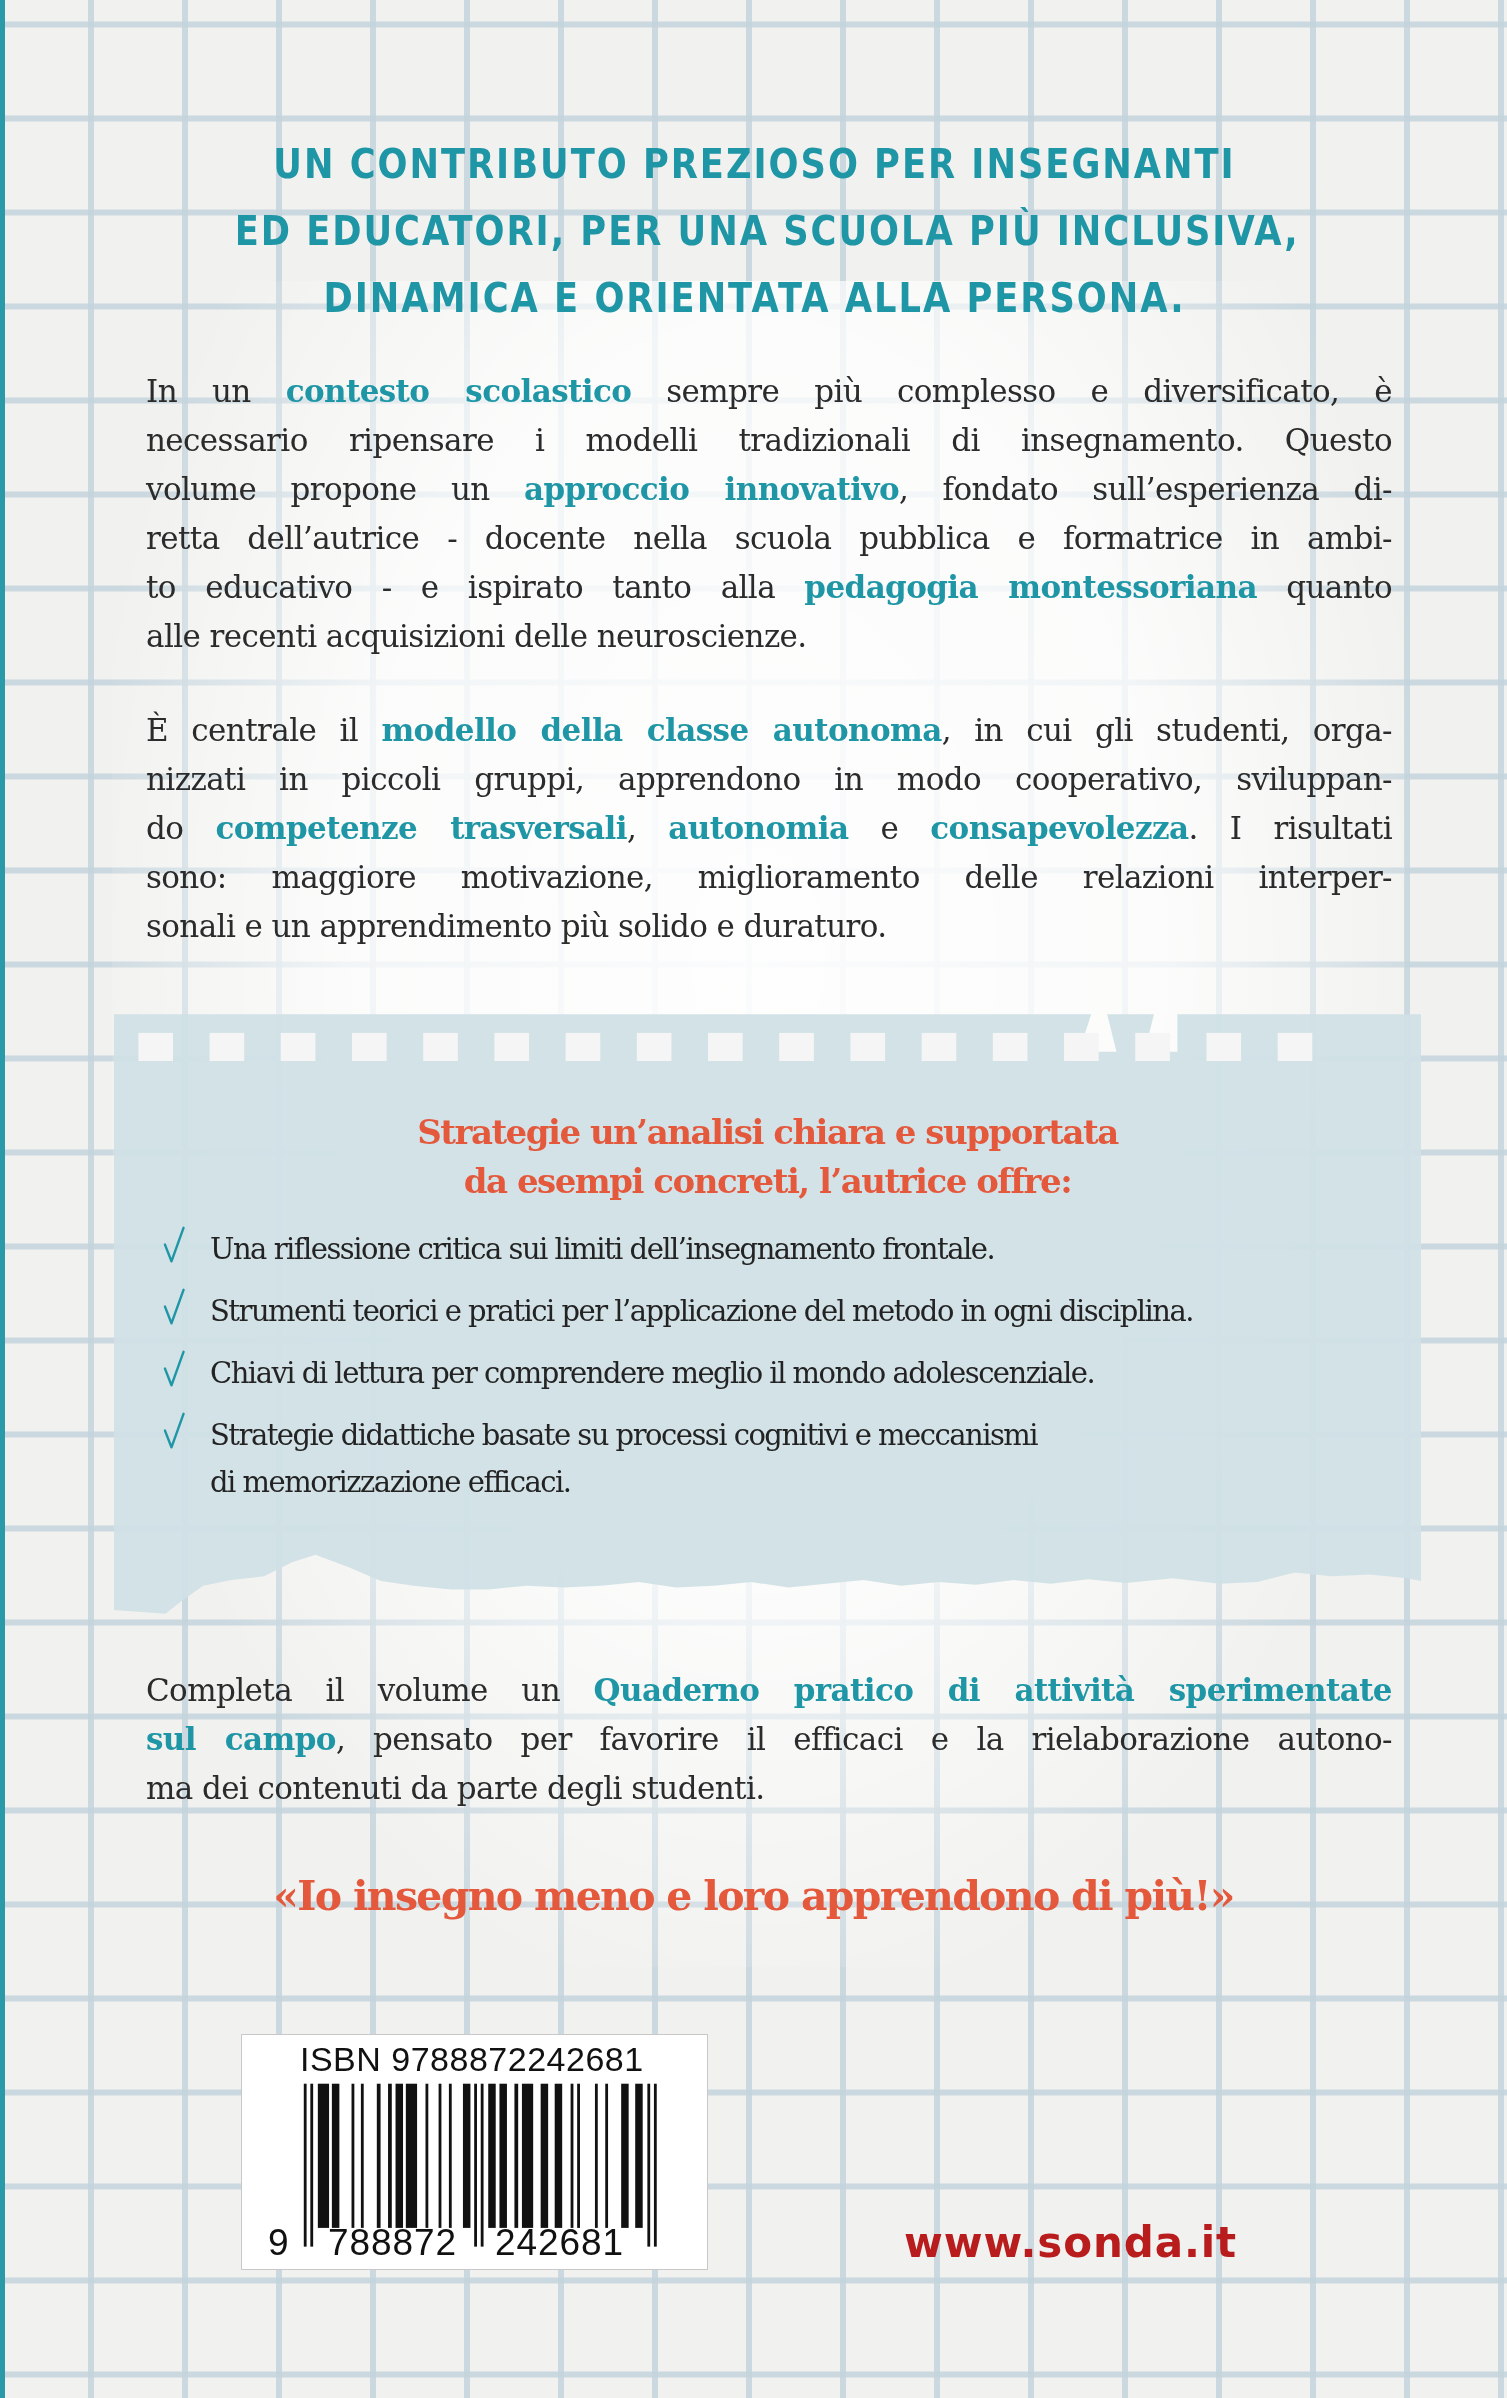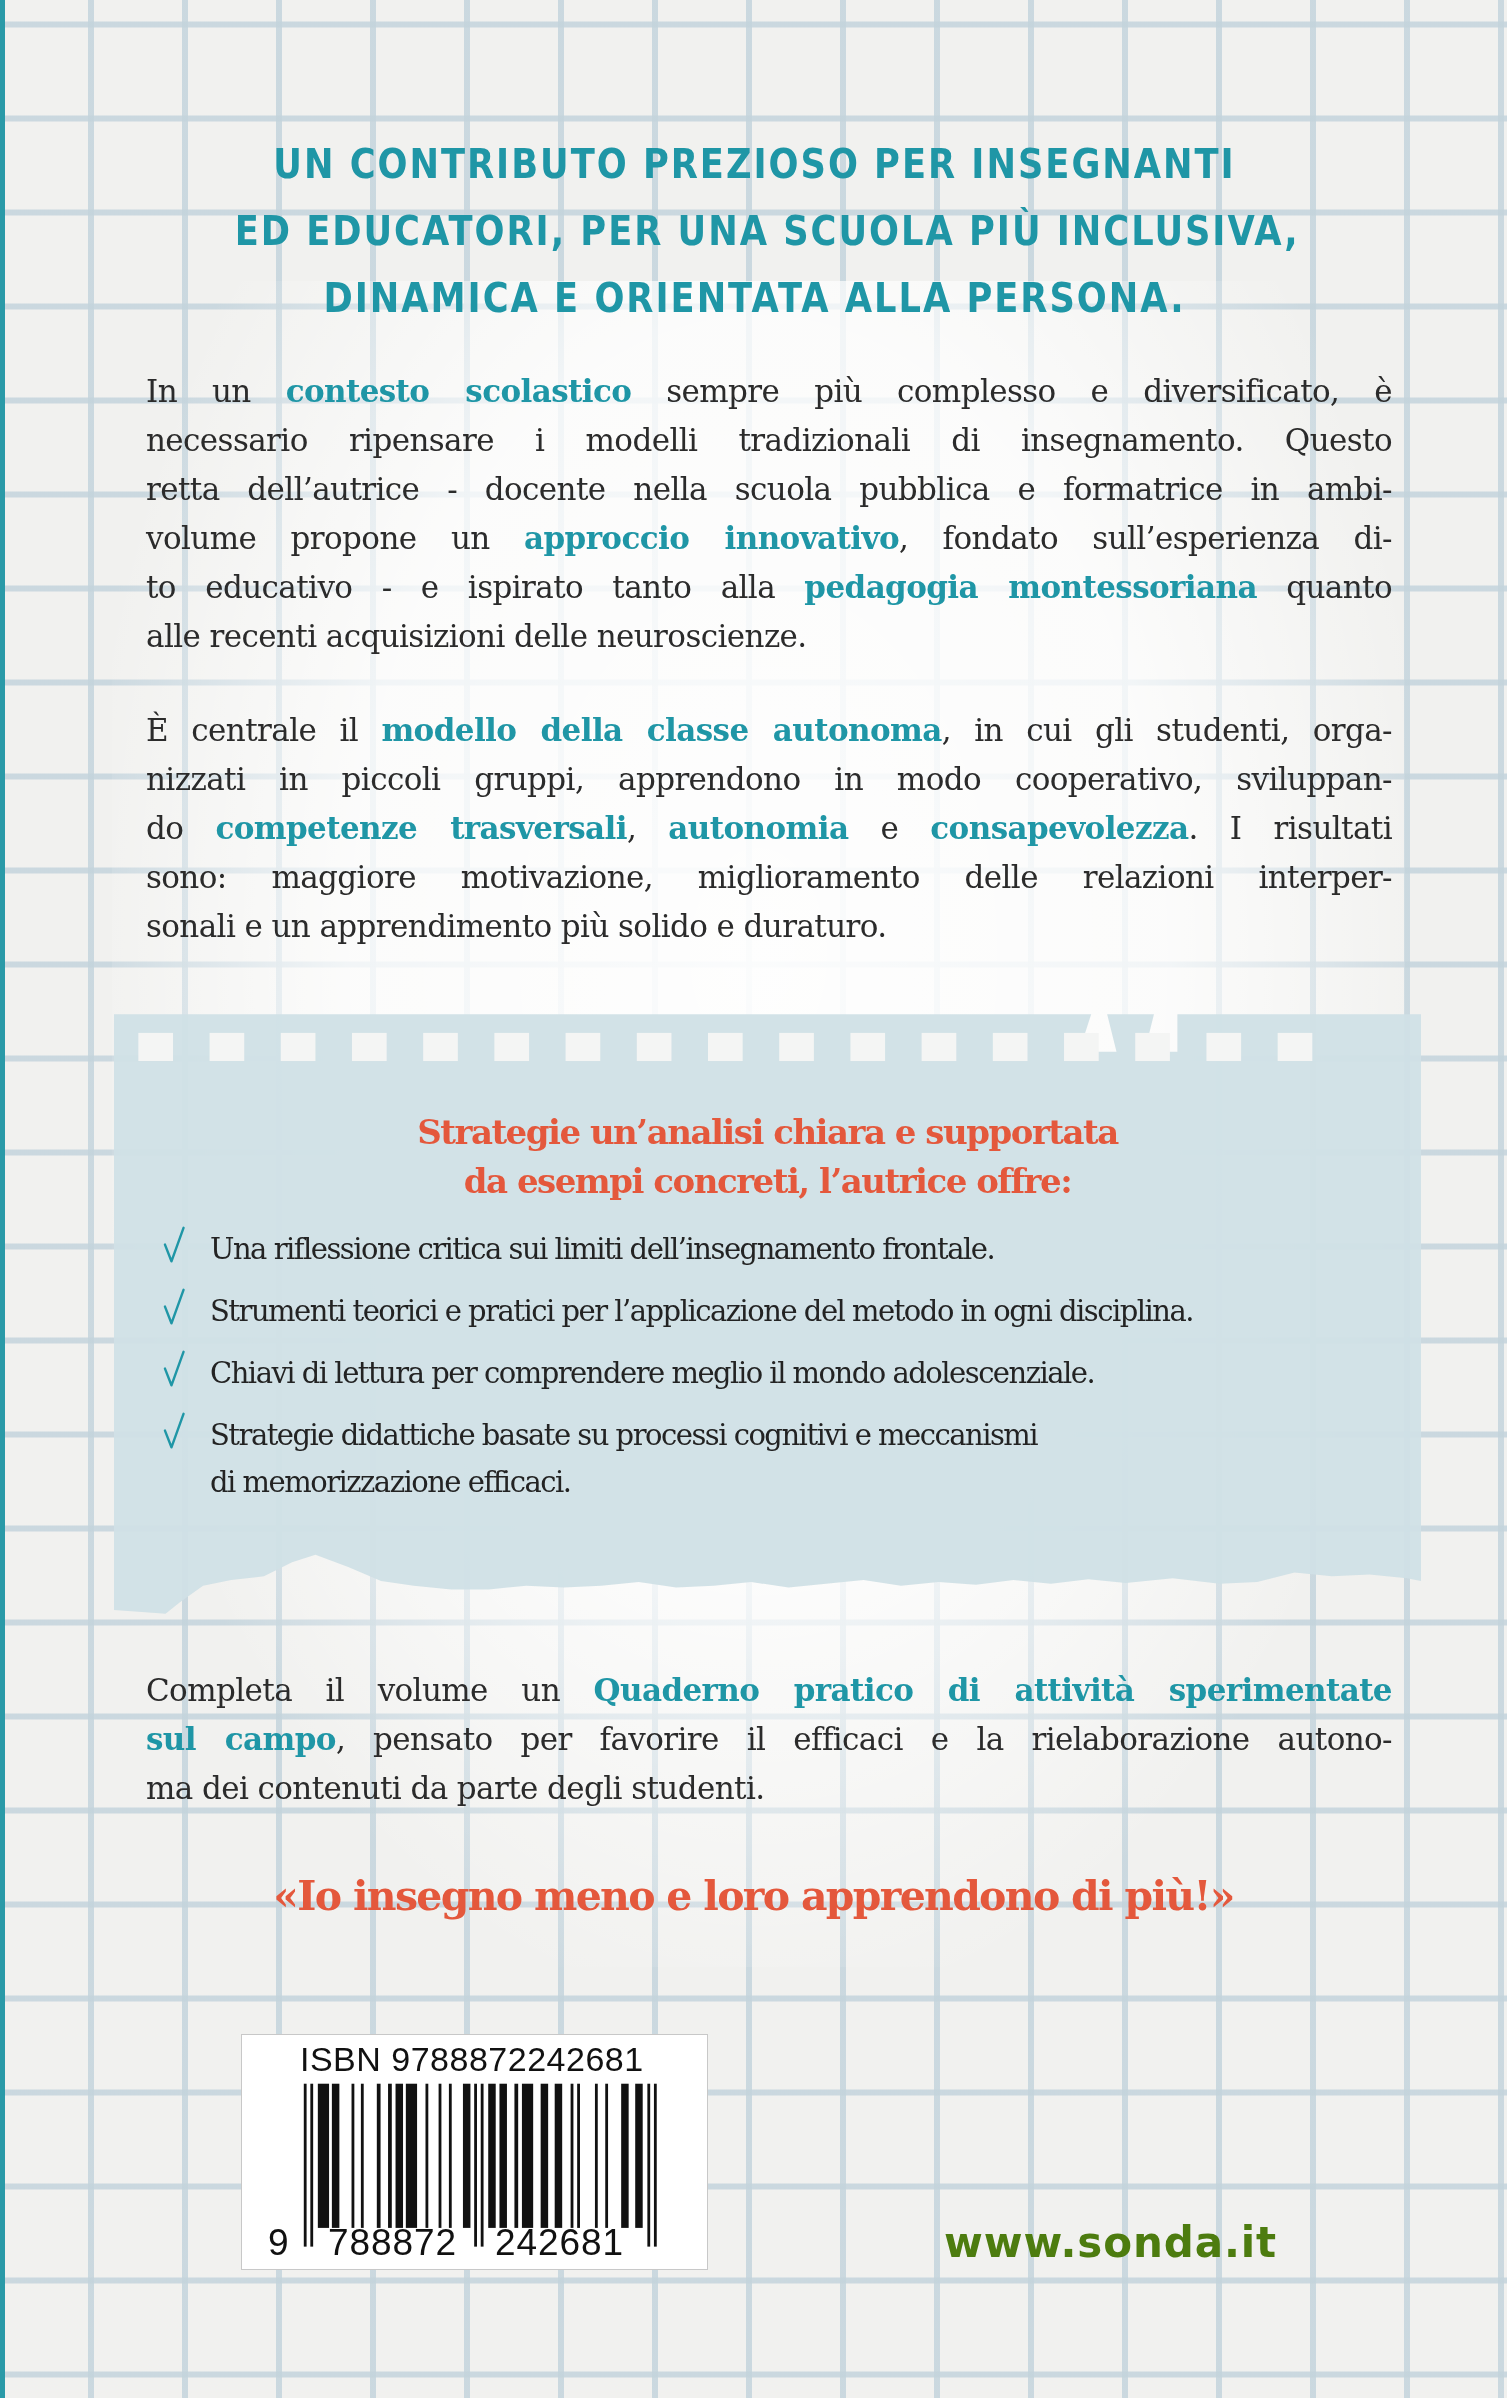--- a/index.html
+++ b/index.html
@@ -72,42 +72,42 @@
     .isbn-text {
       position: absolute; left: 58px; top: 5.6px; font-family: "Liberation Sans", sans-serif;
       font-size: 34px; line-height: 37px; color: #111; letter-spacing: 0.5px;
     }
     .bars { position: absolute; left: 0; top: 0; }
     .digit {
       position: absolute; font-family: "Liberation Sans", sans-serif; color: #111;
       font-size: 37px; line-height: 37px; top: 189px; letter-spacing: 0.9px;
     }
     .website {
-      position: absolute; left: 944px; top: 2215px;
-      font-family: "DejaVu Sans", sans-serif; font-weight: bold; color: #4d7c0f;
+      position: absolute; left: 904px; top: 2215px;
+      font-family: "DejaVu Sans", sans-serif; font-weight: bold; color: #b91c1c;
       font-size: 42px; line-height: 56px; letter-spacing: 0.9px;
     }
   </style>
 </head>
 <body>
 
 <div class="vignette"></div>
 <div class="left-rule"></div>
 
 <div class="headline">
   <div>UN CONTRIBUTO PREZIOSO PER INSEGNANTI</div>
   <div>ED EDUCATORI, PER UNA SCUOLA PIÙ INCLUSIVA,</div>
   <div>DINAMICA E ORIENTATA ALLA PERSONA.</div>
 </div>
 
 <div class="para p1">
     <span class="line"><span>In un </span><span class="hl">contesto scolastico</span><span> sempre più complesso e diversificato, è</span></span>
     <span class="line"><span>necessario ripensare i modelli tradizionali di insegnamento. Questo</span></span>
+    <span class="line"><span>volume propone un </span><span class="hl">approccio innovativo</span><span>, fondato sull’esperienza di-</span></span>
     <span class="line"><span>retta dell’autrice - docente nella scuola pubblica e formatrice in ambi-</span></span>
-    <span class="line"><span>volume propone un </span><span class="hl">approccio innovativo</span><span>, fondato sull’esperienza di-</span></span>
     <span class="line"><span>to educativo - e ispirato tanto alla </span><span class="hl">pedagogia montessoriana</span><span> quanto</span></span>
     <span class="line last"><span>alle recenti acquisizioni delle neuroscienze.</span></span>
   </div>
 <div class="para p2">
     <span class="line"><span>È centrale il </span><span class="hl">modello della classe autonoma</span><span>, in cui gli studenti, orga-</span></span>
     <span class="line"><span>nizzati in piccoli gruppi, apprendono in modo cooperativo, sviluppan-</span></span>
     <span class="line"><span>do </span><span class="hl">competenze trasversali</span><span>, </span><span class="hl">autonomia</span><span> e </span><span class="hl">consapevolezza</span><span>. I risultati</span></span>
     <span class="line"><span>sono: maggiore motivazione, miglioramento delle relazioni interper-</span></span>
     <span class="line last"><span>sonali e un apprendimento più solido e duraturo.</span></span>
   </div>

